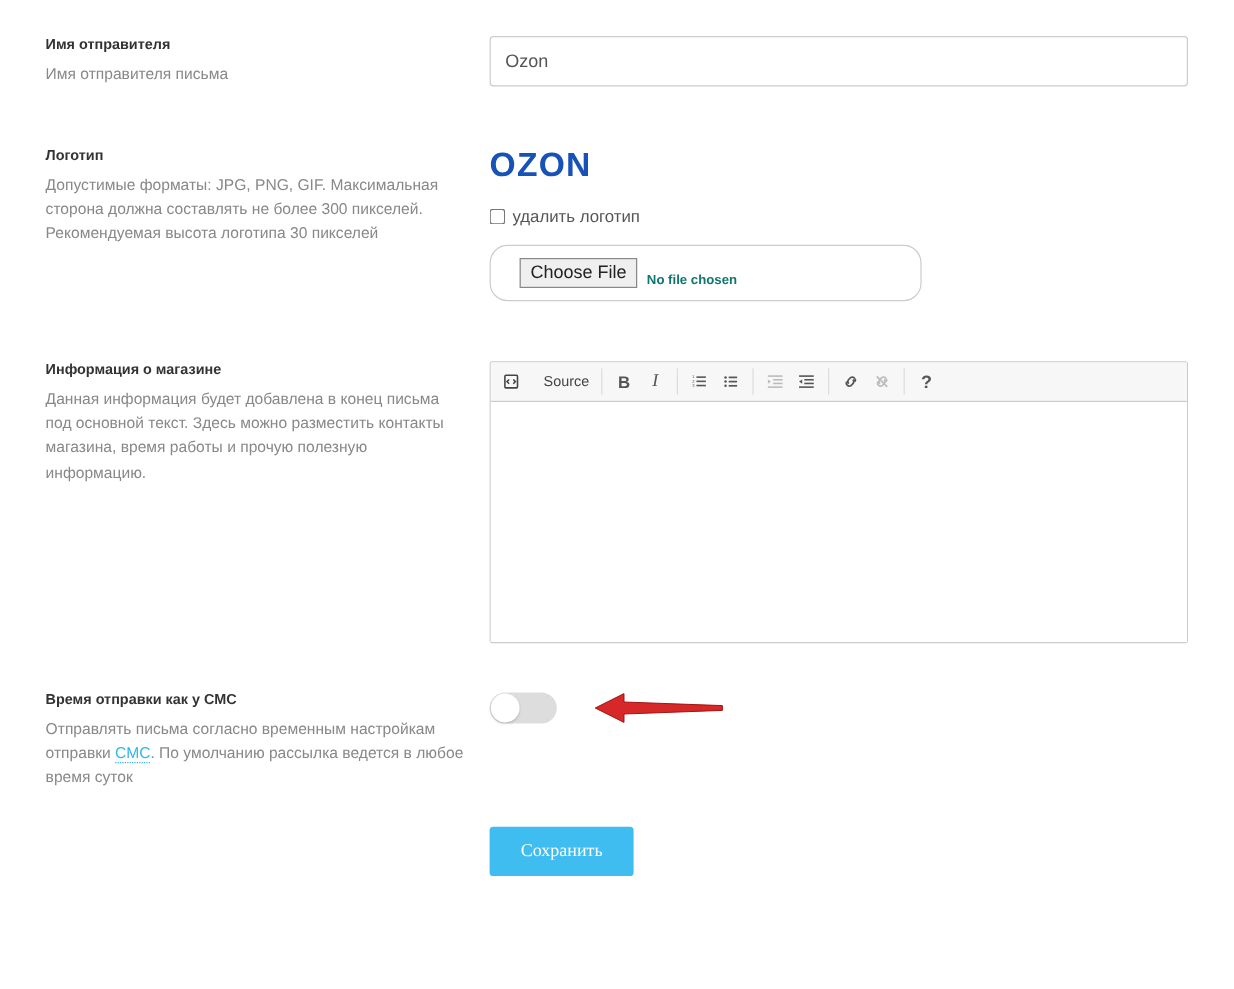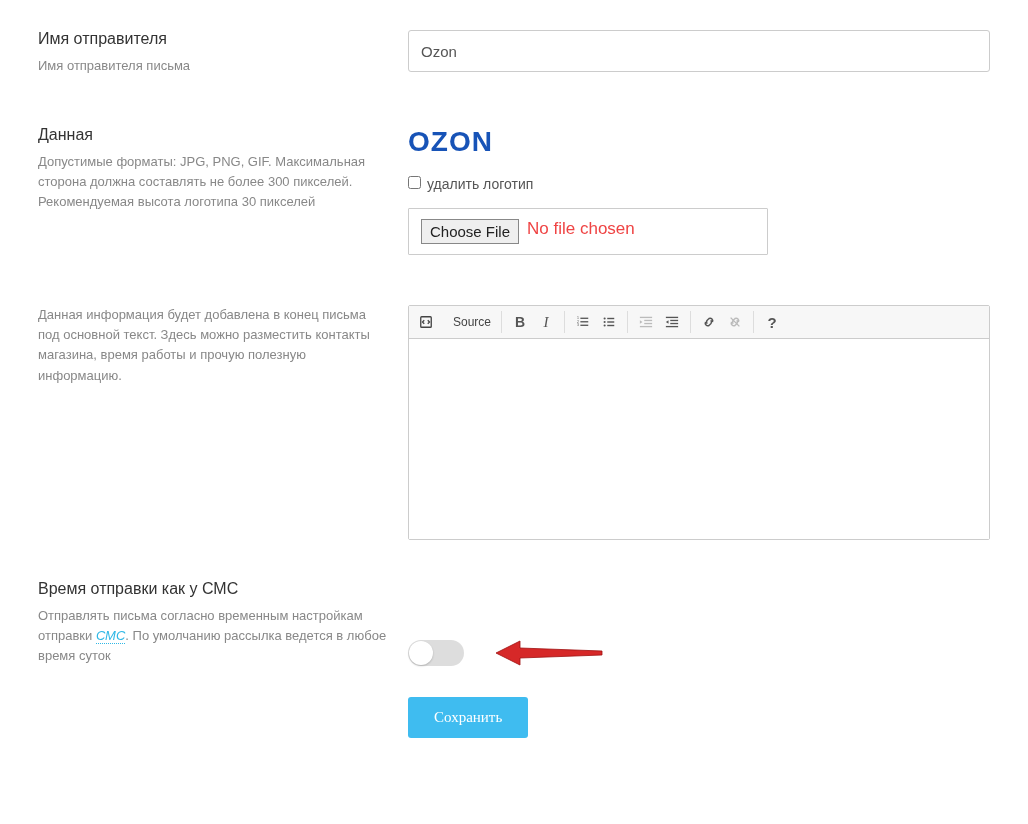--- a/index.html
+++ b/index.html
@@ -17,24 +17,24 @@
 }
 .form-label-col {
   width: 370px;
   padding-right: 20px;
 }
 .form-control-col {
   flex: 1;
   min-width: 0;
 }
 .field-title {
-  font-size: 16px;
+  font-size: 12px;
   color: #333;
   margin-bottom: 8px;
-  font-weight: 400;
+  font-weight: 700;
 }
 .field-help {
   font-size: 13px;
   color: #888;
   line-height: 1.55;
 }
 .text-input {
   width: 100%;
   height: 42px;
   border: 1px solid #ccc;
@@ -48,51 +48,52 @@
   margin-bottom: 18px;
 }
 .logo-text {
   font-size: 28px;
   font-weight: 800;
   color: #1753b7;
   letter-spacing: 1px;
 }
 .checkbox-row {
   display: flex;
-  align-items: flex-start;
+  align-items: center;
   gap: 6px;
   margin-bottom: 16px;
   font-size: 14px;
   color: #555;
 }
 .checkbox-row input[type="checkbox"] {
   width: 13px;
   height: 13px;
 }
 .file-wrap {
   border: 1px solid #ccc;
-  border-radius: 1px;
-  padding: 10px 12px;
+  border-radius: 15px;
+  padding: 10px 24px;
   display: inline-flex;
-  align-items: flex-start;
+  align-items: flex-end;
   gap: 8px;
   min-width: 360px;
 }
 .file-btn {
   border: 1px solid #888;
   background: #efefef;
   padding: 3px 8px;
   font-size: 15px;
   color: #222;
   cursor: pointer;
   font-family: inherit;
 }
 .file-status {
-  font-size: 17px;
-  color: #ef4444;
+  font-size: 11px;
+  color: #0f766e;
+  font-weight: bold;
 }
 
 .editor {
   border: 1px solid #ccc;
   border-radius: 2px;
 }
 .editor-toolbar {
   display: flex;
   align-items: center;
   background: #f7f7f7;
@@ -165,21 +166,20 @@
 }
 .arrow {
   display: inline-flex;
   align-items: center;
 }
 .arrow svg { width: 110px; height: 28px; }
 .link {
   color: #2fb8e6;
   border-bottom: 1px dotted #2fb8e6;
   text-decoration: none;
-  font-style: italic;
 }
 .submit-row {
   padding-left: 370px;
   margin-top: 30px;
 }
 .submit-btn {
   background: #3fbcf0;
   color: #fff;
   border: none;
   border-radius: 3px;
@@ -197,40 +197,41 @@
     <div class="field-title">Имя отправителя</div>
     <div class="field-help">Имя отправителя письма</div>
   </div>
   <div class="form-control-col">
     <input type="text" class="text-input" value="Ozon" style="">
   </div>
 </div>
 
 <div class="form-row">
   <div class="form-label-col">
-    <div class="field-title">Данная</div>
+    <div class="field-title">Логотип</div>
     <div class="field-help">Допустимые форматы: JPG, PNG, GIF. Максимальная сторона должна составлять не более 300 пикселей. Рекомендуемая высота логотипа 30 пикселей</div>
   </div>
   <div class="form-control-col">
     <div class="logo-display">
       <span class="logo-text">OZON</span>
     </div>
     <label class="checkbox-row">
       <input type="checkbox" style="">
       <span>удалить логотип</span>
     </label>
     <div class="file-wrap">
       <button class="file-btn">Choose File</button>
       <span class="file-status">No file chosen</span>
     </div>
   </div>
 </div>
 
 <div class="form-row" style="margin-bottom:40px;">
   <div class="form-label-col">
+    <div class="field-title">Информация о магазине</div>
     <div class="field-help">Данная информация будет добавлена в конец письма под основной текст. Здесь можно разместить контакты магазина, время работы и прочую полезную информацию.</div>
   </div>
   <div class="form-control-col">
     <div class="editor">
       <div class="editor-toolbar">
         <button class="tb-btn tb-source">
           <svg viewBox="0 0 16 16" fill="none" stroke="currentColor" stroke-width="1.5">
               <rect x="2" y="2" width="12" height="12" rx="1"></rect>
               <path d="M6 6l-2 2 2 2M10 6l2 2-2 2"></path>
             </svg>
@@ -291,21 +292,21 @@
             </svg>
         </button>
         <span class="tb-sep"></span>
         <button class="tb-btn" style="font-weight:bold;font-size:15px;">?</button>
       </div>
       <textarea class="editor-area" style=""></textarea>
     </div>
   </div>
 </div>
 
-<div class="form-row" style="margin-bottom:12px;align-items:flex-end;">
+<div class="form-row" style="margin-bottom:12px;">
   <div class="form-label-col">
     <div class="field-title">Время отправки как у СМС</div>
     <div class="field-help">
       <span>Отправлять письма согласно временным настройкам отправки </span><a href="#" class="link">СМС</a><span>. По умолчанию рассылка ведется в любое время суток</span>
     </div>
   </div>
   <div class="form-control-col">
     <div class="toggle-row">
       <div class="toggle">
         <div class="toggle-knob"></div>

